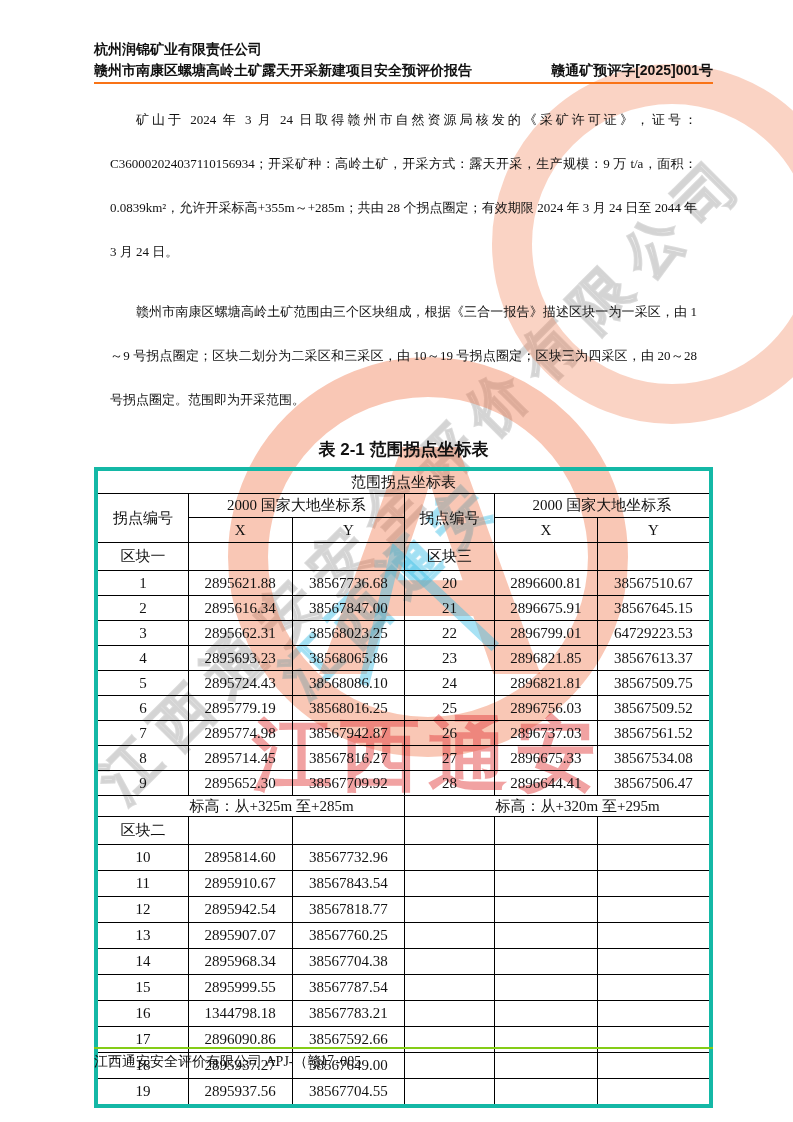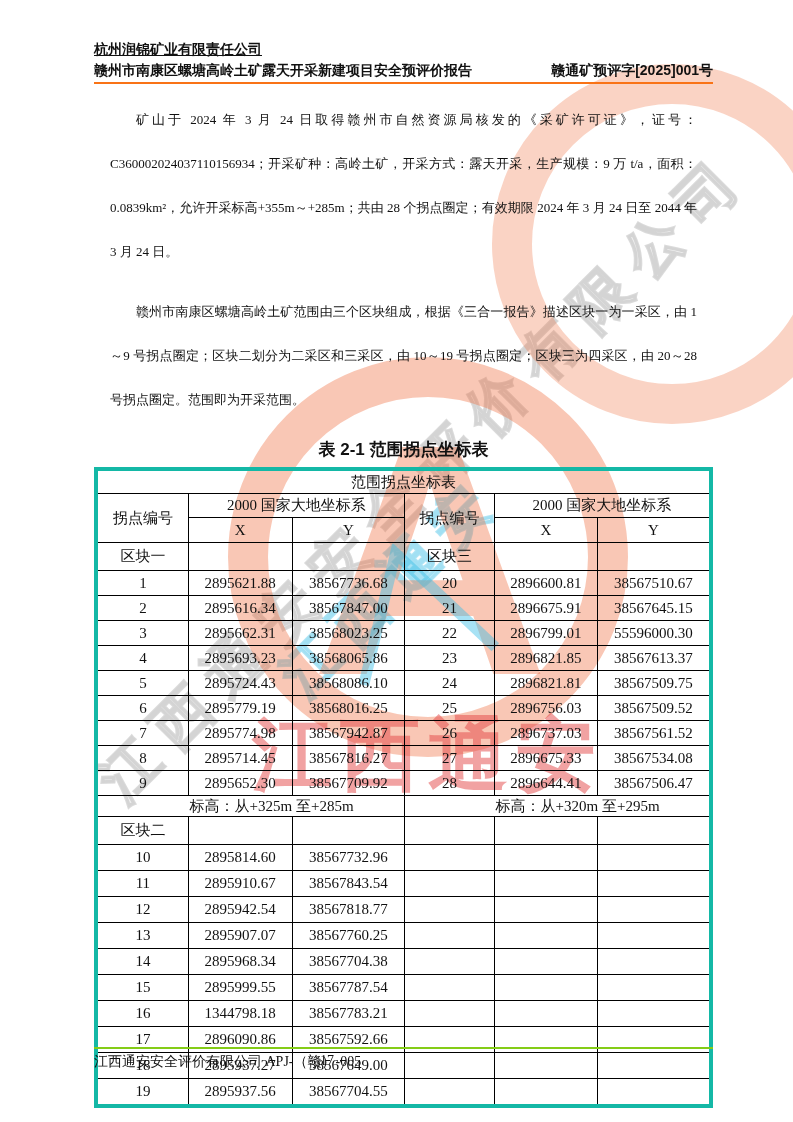--- a/index.html
+++ b/index.html
@@ -48,21 +48,21 @@
     font-family:"Liberation Sans","DejaVu Sans",sans-serif;
     font-weight:bold;font-size:80px;line-height:86px;letter-spacing:8px;white-space:nowrap;
     color:rgba(228,70,70,0.50);
   }
   
   .content{position:relative;z-index:2;}
   .hdr{
     font-family:"Liberation Sans","DejaVu Sans",sans-serif;
     font-size:14px;font-weight:bold;line-height:19px;
   }
-  .hdr-line1 span{text-decoration:underline;}
+  .hdr-line1 span{}
   .hdr-line2{
     display:flex;justify-content:space-between;align-items:flex-end;
     border-bottom:2px solid #f97316;padding-bottom:2px;margin-top:2px;
   }
   .para{
     font-size:13px;line-height:44px;text-align:justify;
     text-indent:2em;margin:16px;
   }
   .para-first{margin-top:14px;}
   .tbl-caption{
@@ -170,21 +170,21 @@
             <td>21</td>
             <td>2896675.91</td>
             <td>38567645.15</td>
           </tr>
           <tr class="r-data">
             <td>3</td>
             <td>2895662.31</td>
             <td>38568023.25</td>
             <td>22</td>
             <td>2896799.01</td>
-            <td>55596000.30</td>
+            <td>64729223.53</td>
           </tr>
           <tr class="r-data">
             <td>4</td>
             <td>2895693.23</td>
             <td>38568065.86</td>
             <td>23</td>
             <td>2896821.85</td>
             <td>38567613.37</td>
           </tr>
           <tr class="r-data">

